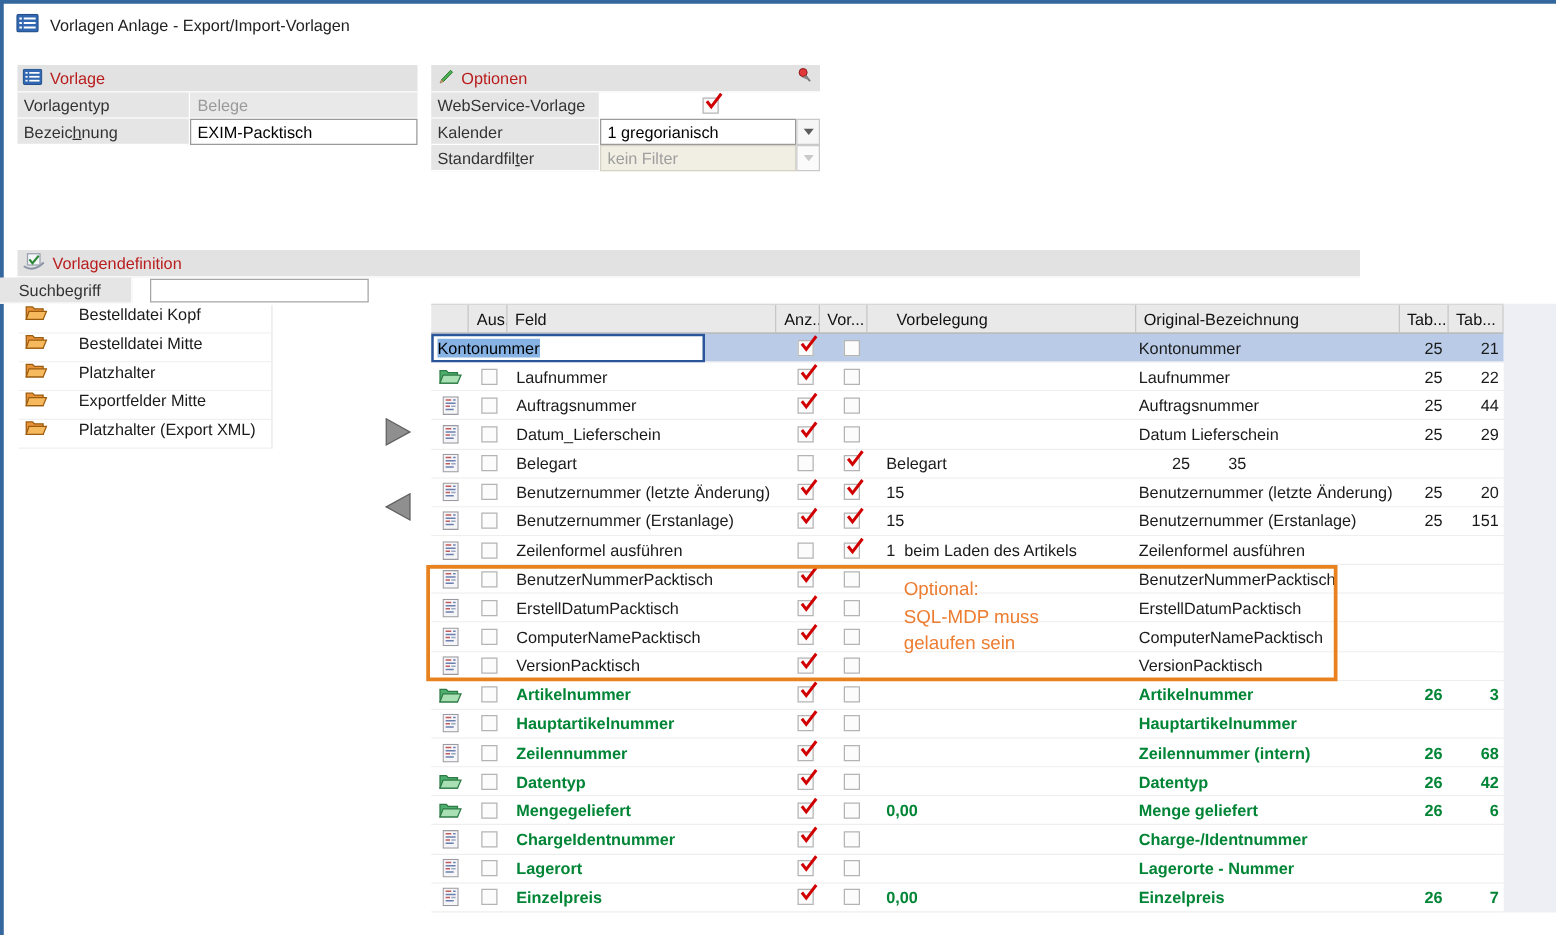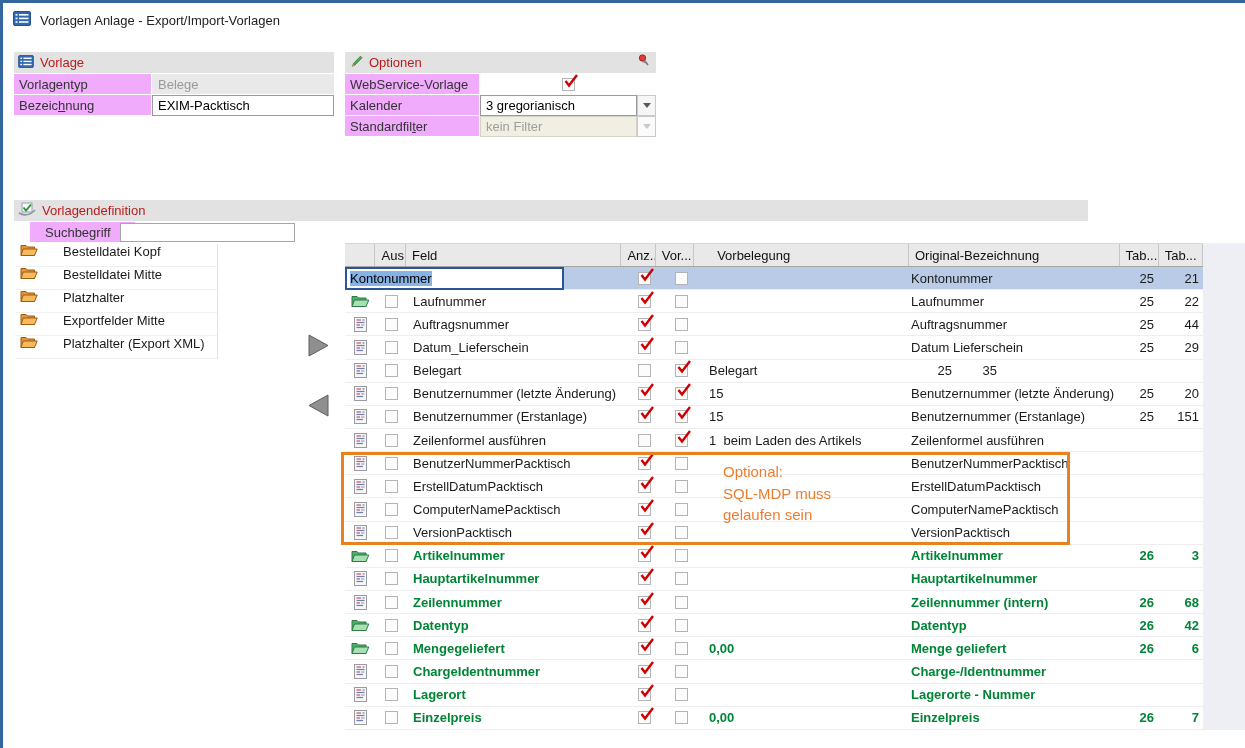--- a/index.html
+++ b/index.html
@@ -14,21 +14,21 @@
   .abs { position:absolute; }
 
   
   .title-bar { left:13px; top:10px; height:20px; display:flex; align-items:center; gap:9px; }
   .title-text { font-size:13px; color:#222; }
 
   
   .sec-header { background:#e2e2e2; display:flex; align-items:center; gap:6px; padding-left:4px;
                 border-bottom:1px solid #fff; }
   .sec-header .hdr-label { color:#b91c1c; }
-  .grid-label { background:#f0abfc; border-right:1px solid #fff; border-bottom:1px solid #fff;
+  .grid-label { background:#e5e5e5; border-right:1px solid #fff; border-bottom:1px solid #fff;
                 display:flex; align-items:center; padding-left:5px; color:#333; }
   .grid-value-dis { background:#e9e9e9; border-bottom:1px solid #fff; display:flex; align-items:center;
                     padding-left:6px; color:#9a9a9a; }
   .field-input { background:#fff; border:1px solid #9a9a9a; display:flex; align-items:center;
                  padding-left:5px; color:#000; }
   .field-dis { background:#f1efe3; border:1px solid #d5d3c6; display:flex; align-items:center;
                padding-left:5px; color:#9e9e9e; }
   .drop-btn { background:#f6f6f6; border:1px solid #c9c9c9; display:flex; align-items:center; justify-content:center; }
   .tri-down { width:0; height:0; border-left:4px solid transparent; border-right:4px solid transparent;
               border-top:5px solid #5a5a5a; }
@@ -137,21 +137,21 @@
   </div>
   <div class="abs grid-label" style="left:345px; top:74px; width:135px; height:21px;">WebService-Vorlage</div>
   <div class="abs" style="left:480px; top:74px; width:176px; height:21px; background:#fff; border-bottom:1px solid #fff; display:flex; align-items:center; justify-content:center;">
     <span class="cb">
       <svg width="16" height="16" viewBox="0 0 16 16">
           <path d="M2.5 7 L6 11.5 L14 1" fill="none" stroke="#d10000" stroke-width="2.4"></path>
         </svg>
     </span>
   </div>
   <div class="abs grid-label" style="left:345px; top:95px; width:135px; height:21px;">Kalender</div>
-  <div class="abs field-input" style="left:480px; top:95px; width:157px; height:21px;">3 gregorianisch</div>
+  <div class="abs field-input" style="left:480px; top:95px; width:157px; height:21px;">1 gregorianisch</div>
   <div class="abs drop-btn" style="left:637px; top:95px; width:19px; height:21px;">
       <span class="tri-down"></span>
     </div>
   <div class="abs grid-label" style="left:345px; top:116px; width:135px; height:21px;">
     <span>Standardfil</span>
       <span style="text-decoration:underline;">t</span>
       <span>er</span>
   </div>
   <div class="abs field-dis" style="left:480px; top:116px; width:157px; height:21px;">kein Filter</div>
   <div class="abs drop-btn" style="left:637px; top:116px; width:19px; height:21px; background:#fbfbfb;">
@@ -161,21 +161,21 @@
   <div class="abs sec-header" style="left:14px; top:200px; width:1074px; height:22px;">
     <span>
       <svg width="18" height="15" viewBox="0 0 18 15">
           <path d="M1 11 Q9 16 17 8" fill="none" stroke="#8a93a6" stroke-width="1.6"></path>
           <rect x="4" y="1" width="10" height="9" fill="#f4f6f8" stroke="#9aa2b0"></rect>
           <path d="M5.5 5.5 L8 8.5 L13 2.5" fill="none" stroke="#2e8b3a" stroke-width="1.8"></path>
         </svg>
     </span>
     <span class="hdr-label">Vorlagendefinition</span>
   </div>
-  <div class="abs grid-label" style="left:30px; top:222px; width:106px; height:21px;padding-left:15px;">Suchbegriff</div>
+  <div class="abs grid-label" style="left:0; top:222px; width:106px; height:21px;padding-left:15px;">Suchbegriff</div>
   <input class="abs search-input" style="left: 120px; top: 223px; width: 175px; height: 19px;" value="">
 
   <div id="folder-list">
       <div class="folder-row">
         <span class="ficon">
           <svg width="18" height="13" viewBox="0 0 18 13">
             <path d="M1 1.5 L6 1.5 L7.5 3 L14.5 3 L14.5 11.5 L1 11.5 Z" fill="#e8923a" stroke="#9c5c0e"></path>
             <path d="M3.2 5 L17.2 5 L14.5 11.5 L1 11.5 Z" fill="#f7b95e" stroke="#9c5c0e"></path>
           </svg>
         </span>

